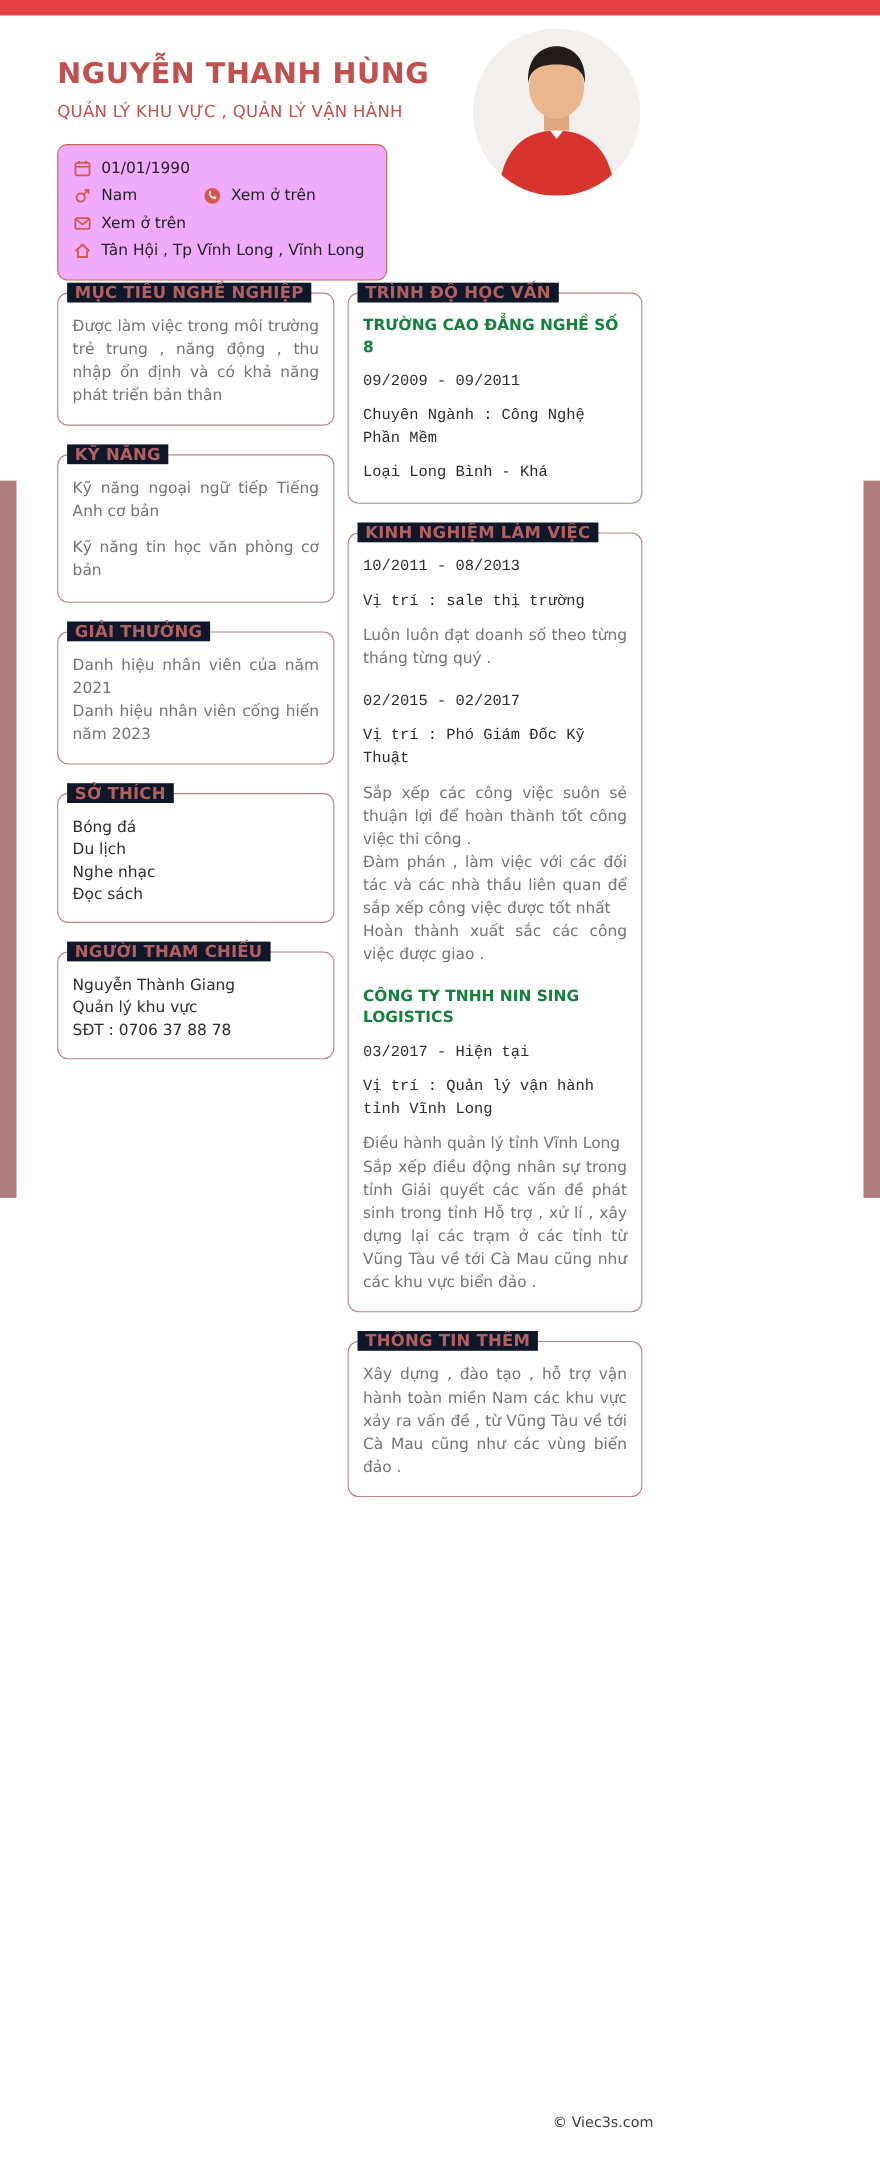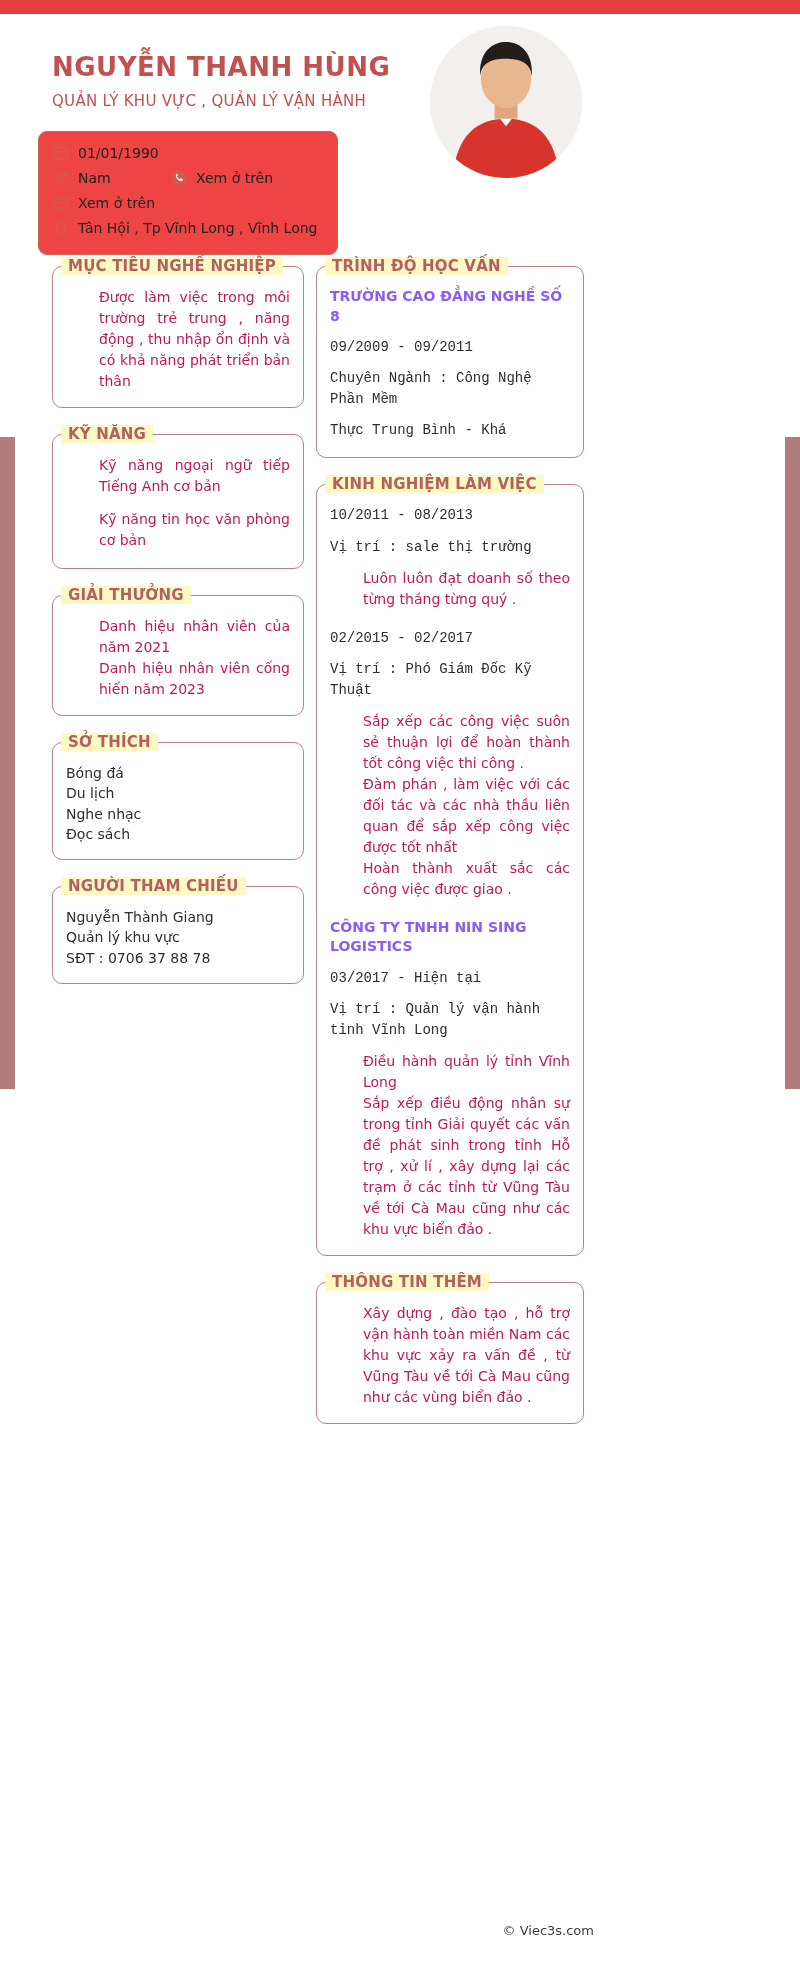--- a/index.html
+++ b/index.html
@@ -21,52 +21,52 @@
     position: absolute; left: 52px; top: 92px;
     font-size: 15px; color: #c1504f; letter-spacing: 0.3px;
   }
   .avatar {
     position: absolute; left: 430px; top: 26px; width: 152px; height: 152px;
     border-radius: 50%; overflow: hidden; background: #f3efec;
   }
   .avatar svg { display: block; width: 100%; height: 100%; }
 
   .contact-card {
-    position: absolute; left: 38px; top: 131px; width: 300px;
-    background: #ef4444; border: 1.5px solid #cd6553; border-radius: 9px;
+    position: absolute; left: 52px; top: 131px; width: 300px;
+    background: #f0abfc; border: 1.5px solid #cd6553; border-radius: 9px;
     padding: 13px 14px 9px;
   }
   .info-row { display: flex; align-items: center; margin-bottom: 9px; font-size: 14px; color: #222; }
   .info-pair { display: flex; align-items: center; }
   .info-pair.fixed { width: 118px; }
   .info-icon { width: 16px; height: 16px; margin-right: 9px; flex: 0 0 16px; }
   .info-icon svg { display: block; width: 16px; height: 16px; }
 
   .col { position: absolute; top: 266px; }
   .col-left { left: 52px; width: 252px; }
   .col-right { left: 316px; width: 268px; }
 
   .box {
     position: relative; border: 1.6px solid #b98383; border-radius: 10px;
     padding: 20px 13px 15px; margin-bottom: 26px; background: #fff;
   }
   .box-title {
-    position: absolute; top: -10px; left: 8px; background: #fef9c3;
+    position: absolute; top: -10px; left: 8px; background: #0f172a;
     padding: 0 7px; font-size: 15px; font-weight: bold; color: #b26060;
     letter-spacing: 0.2px; white-space: nowrap;
   }
-  .body-text { font-size: 14px; line-height: 1.5; color: #be185d; margin-left: 33px; }
+  .body-text { font-size: 14px; line-height: 1.5; color: #737373; }
   .justify { text-align: justify; }
   .preline { white-space: pre-line; }
 
   .skill-item { margin-bottom: 12px; }
   .skill-item:last-child { margin-bottom: 2px; }
   .hobby-line, .ref-line { font-size: 14px; line-height: 1.45; }
 
-  .entry-heading { font-size: 14px; font-weight: bold; color: #8b5cf6; line-height: 1.4; margin-bottom: 11px; }
+  .entry-heading { font-size: 14px; font-weight: bold; color: #15803d; line-height: 1.4; margin-bottom: 11px; }
   .entry-line { font-size: 14px; line-height: 1.45; margin-bottom: 11px; font-family: Liberation Mono, monospace; }
   .job { margin-bottom: 18px; }
   .job:last-child { margin-bottom: 0; }
   .job .entry-heading { margin-top: 2px; }
 
   .footer-credit {
     position: absolute; right: 206px; bottom: 30px;
     font-size: 13px; font-weight: normal; color: #3d3d3d;
   }
 </style>
@@ -180,21 +180,21 @@
 
 </div>
 
 <div class="col col-right">
 
   <section class="box">
     <span class="box-title">TRÌNH ĐỘ HỌC VẤN</span>
     <div class="entry-heading">TRƯỜNG CAO ĐẲNG NGHỀ SỐ 8</div>
     <div class="entry-line">09/2009 - 09/2011</div>
     <div class="entry-line">Chuyên Ngành : Công Nghệ Phần Mềm</div>
-    <div class="entry-line" style="margin-bottom:2px">Thực Trung Bình - Khá</div>
+    <div class="entry-line" style="margin-bottom:2px">Loại Long Bình - Khá</div>
   </section>
 
   <section class="box">
     <span class="box-title">KINH NGHIỆM LÀM VIỆC</span>
 
     <div class="job">
       <div class="entry-line">10/2011 - 08/2013</div>
       <div class="entry-line">Vị trí : sale thị trường</div>
       <div class="body-text justify preline">Luôn luôn đạt doanh số theo từng tháng từng quý .</div>
     </div>

